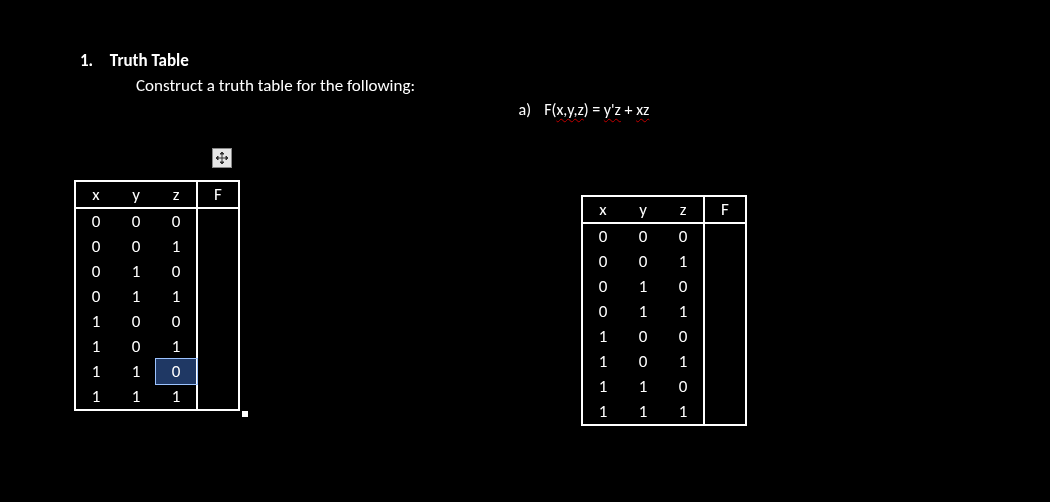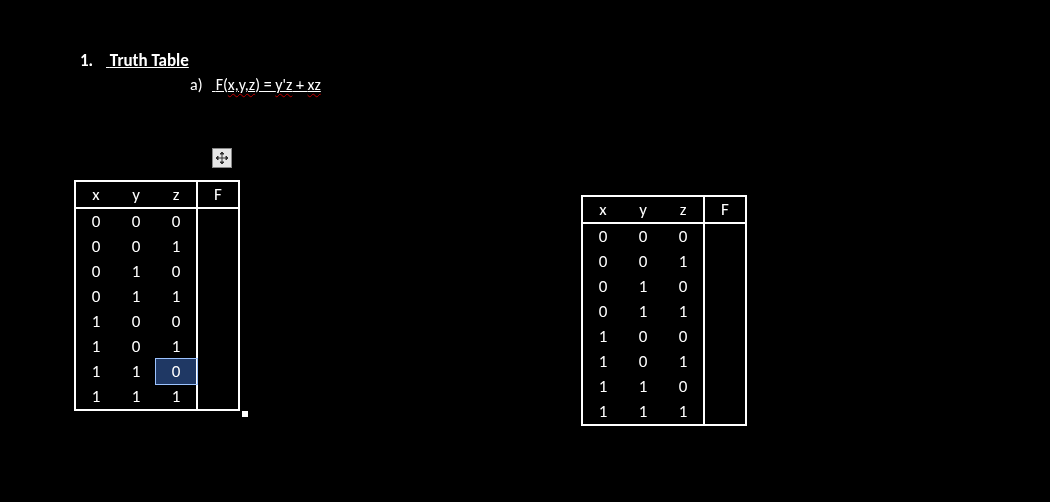--- a/index.html
+++ b/index.html
@@ -8,21 +8,20 @@
     background: #000;
     color: #fff;
     font-family: Calibri, Arial, sans-serif;
     width: 1050px;
     height: 502px;
     overflow: hidden;
     position: relative;
   }
   .page {
     padding: 50px 72px 0 50px;
-    text-decoration: underline;
   }
   .q-num {
     font-weight: bold;
     display: inline-block;
     width: 26px;
   }
   .q-title {
     font-weight: bold;
   }
   .q-body {
@@ -115,22 +114,23 @@
   .table-wrap { position: relative; display:inline-block; }
 </style>
 </head>
 <body>
 
 <div class="page">
   <div style="font-size:17px;">
     <span class="q-num" style="margin-left:30px;">1.</span>
     <span class="q-title">Truth Table</span>
   </div>
-
-  <div class="sub-row" style="margin-left:70px;">
+  <div class="q-body" style="margin-left:86px;">Construct a truth table for the following:</div>
+
+  <div class="sub-row" style="margin-left:70px;justify-content:center;">
     <div class="sub-a">
       <span class="sub-label">a)</span>
       <span>
         <span>F(</span><span class="squig">x,y,z</span><span>) = </span><span class="squig">y'z</span><span> + </span><span class="squig">xz</span>
       </span>
     </div>
   </div>
 </div>
 
 <div class="handle">

